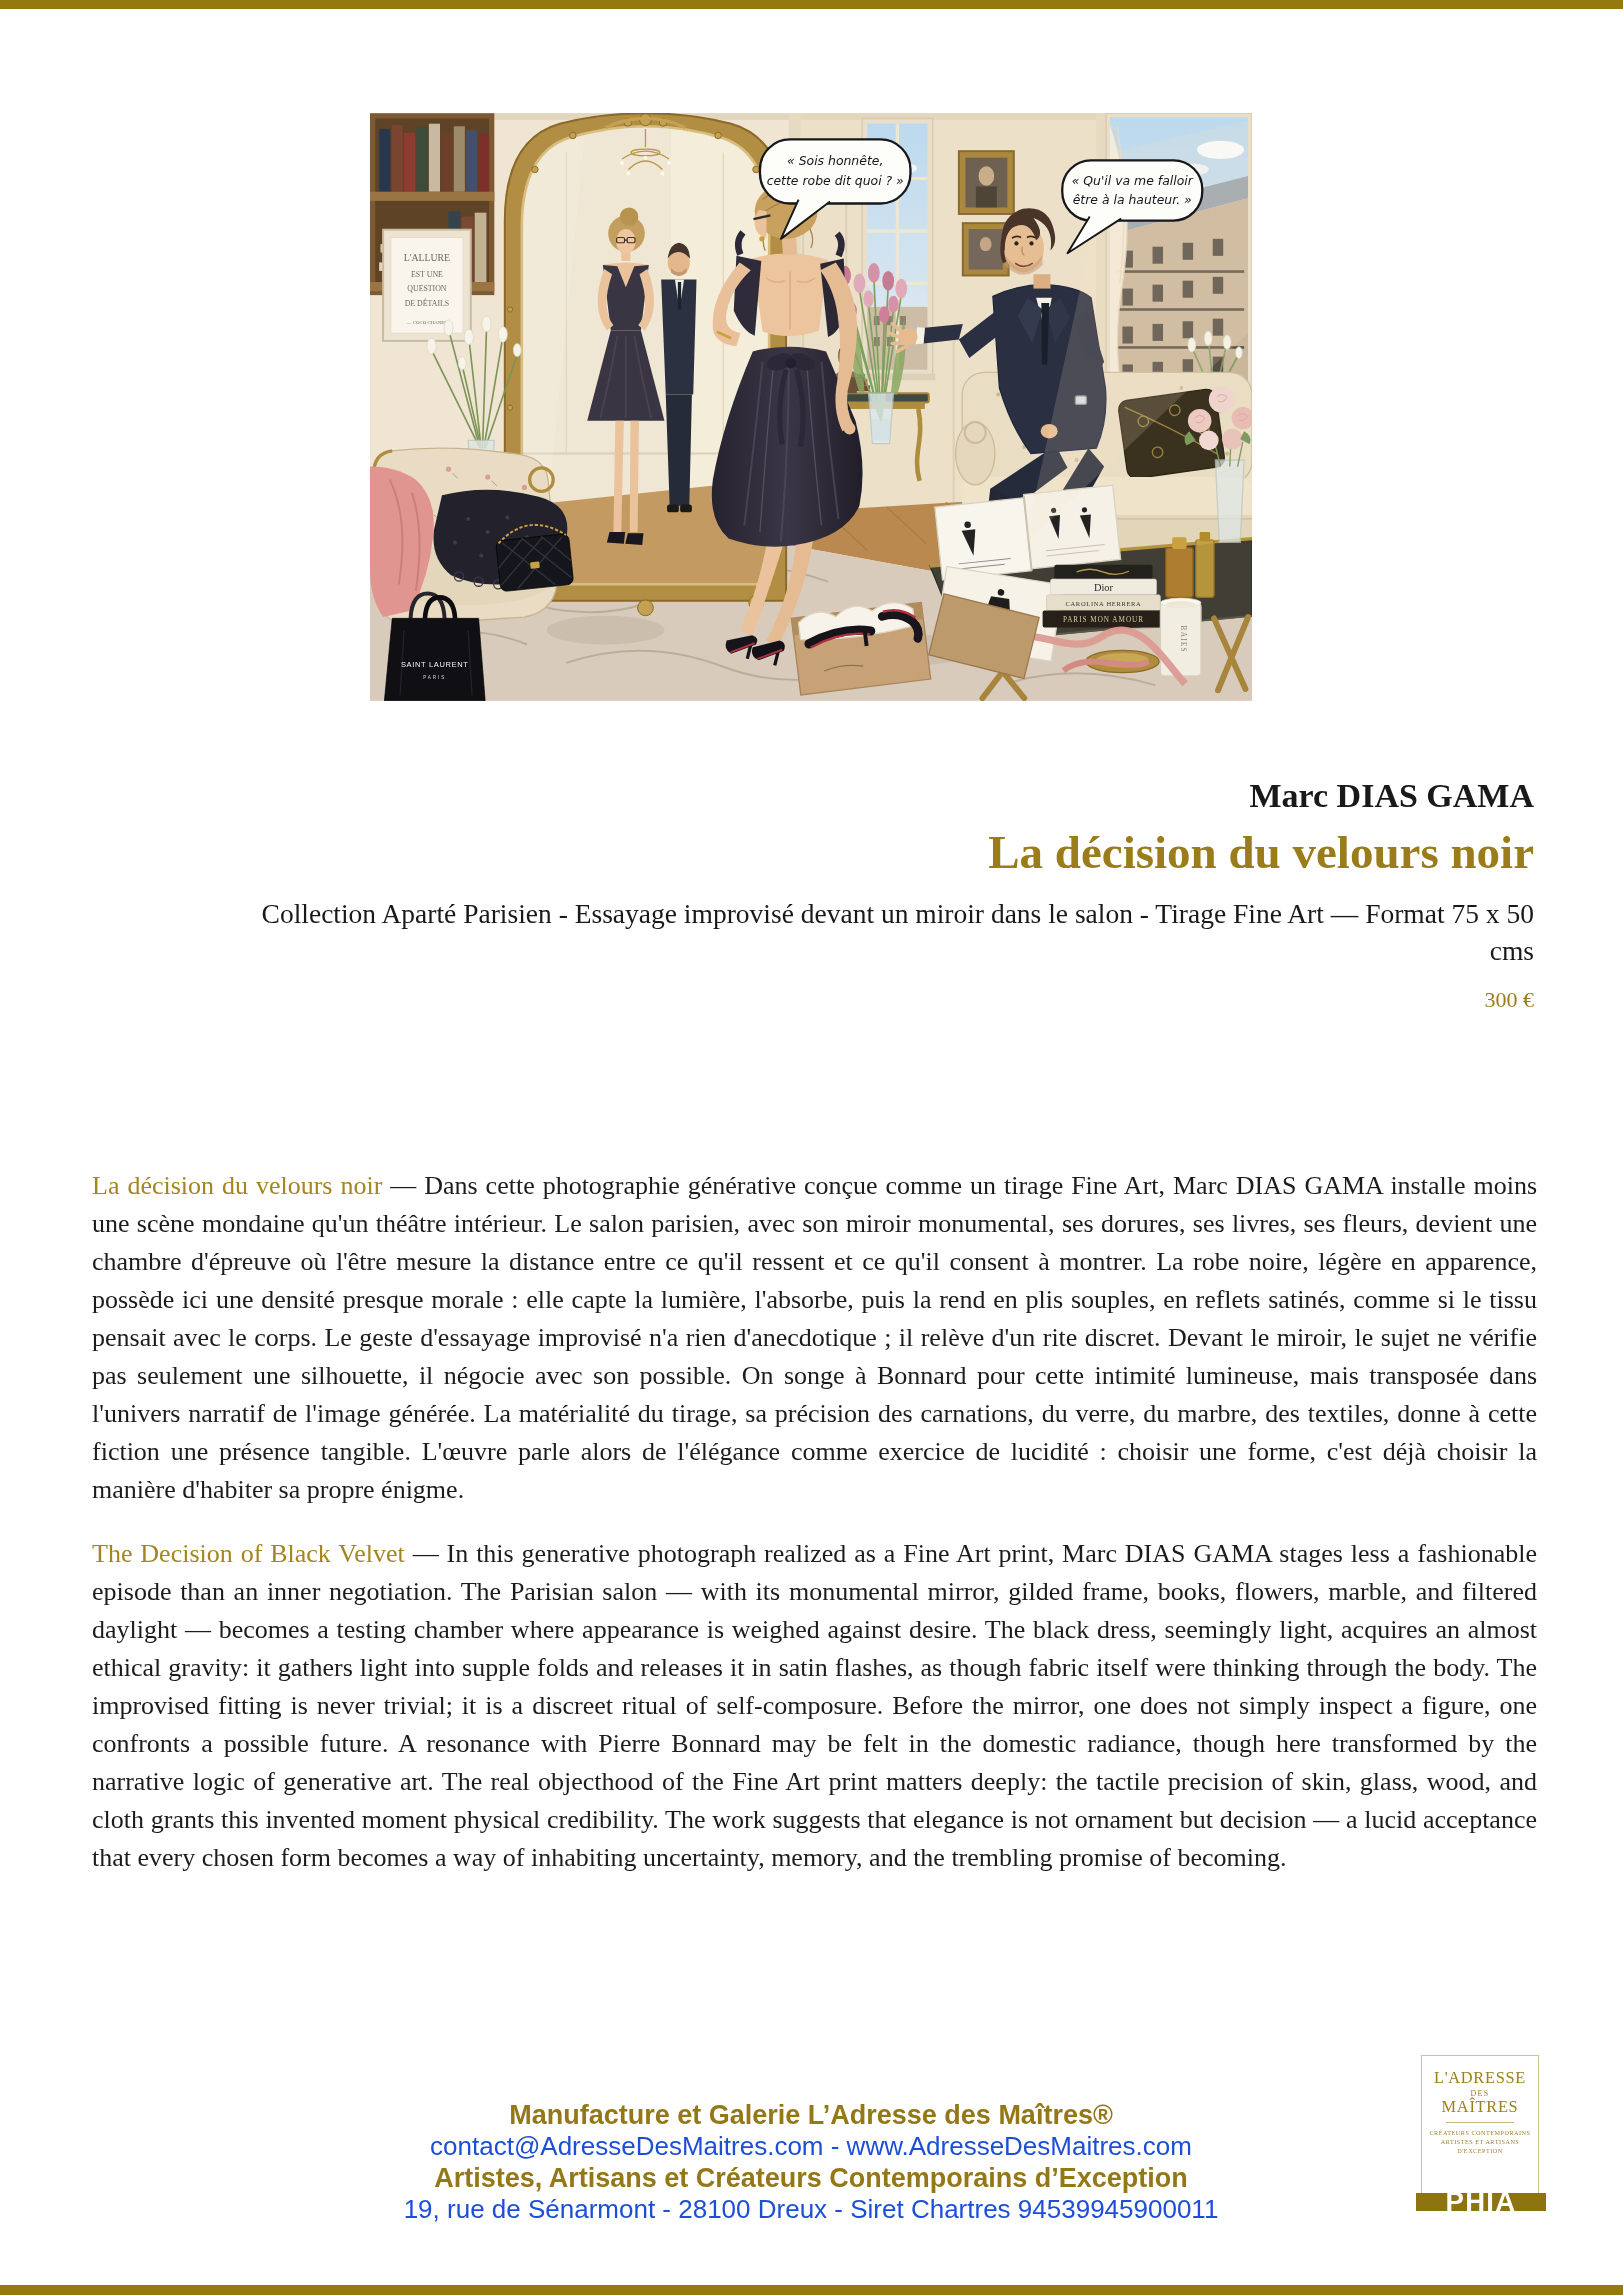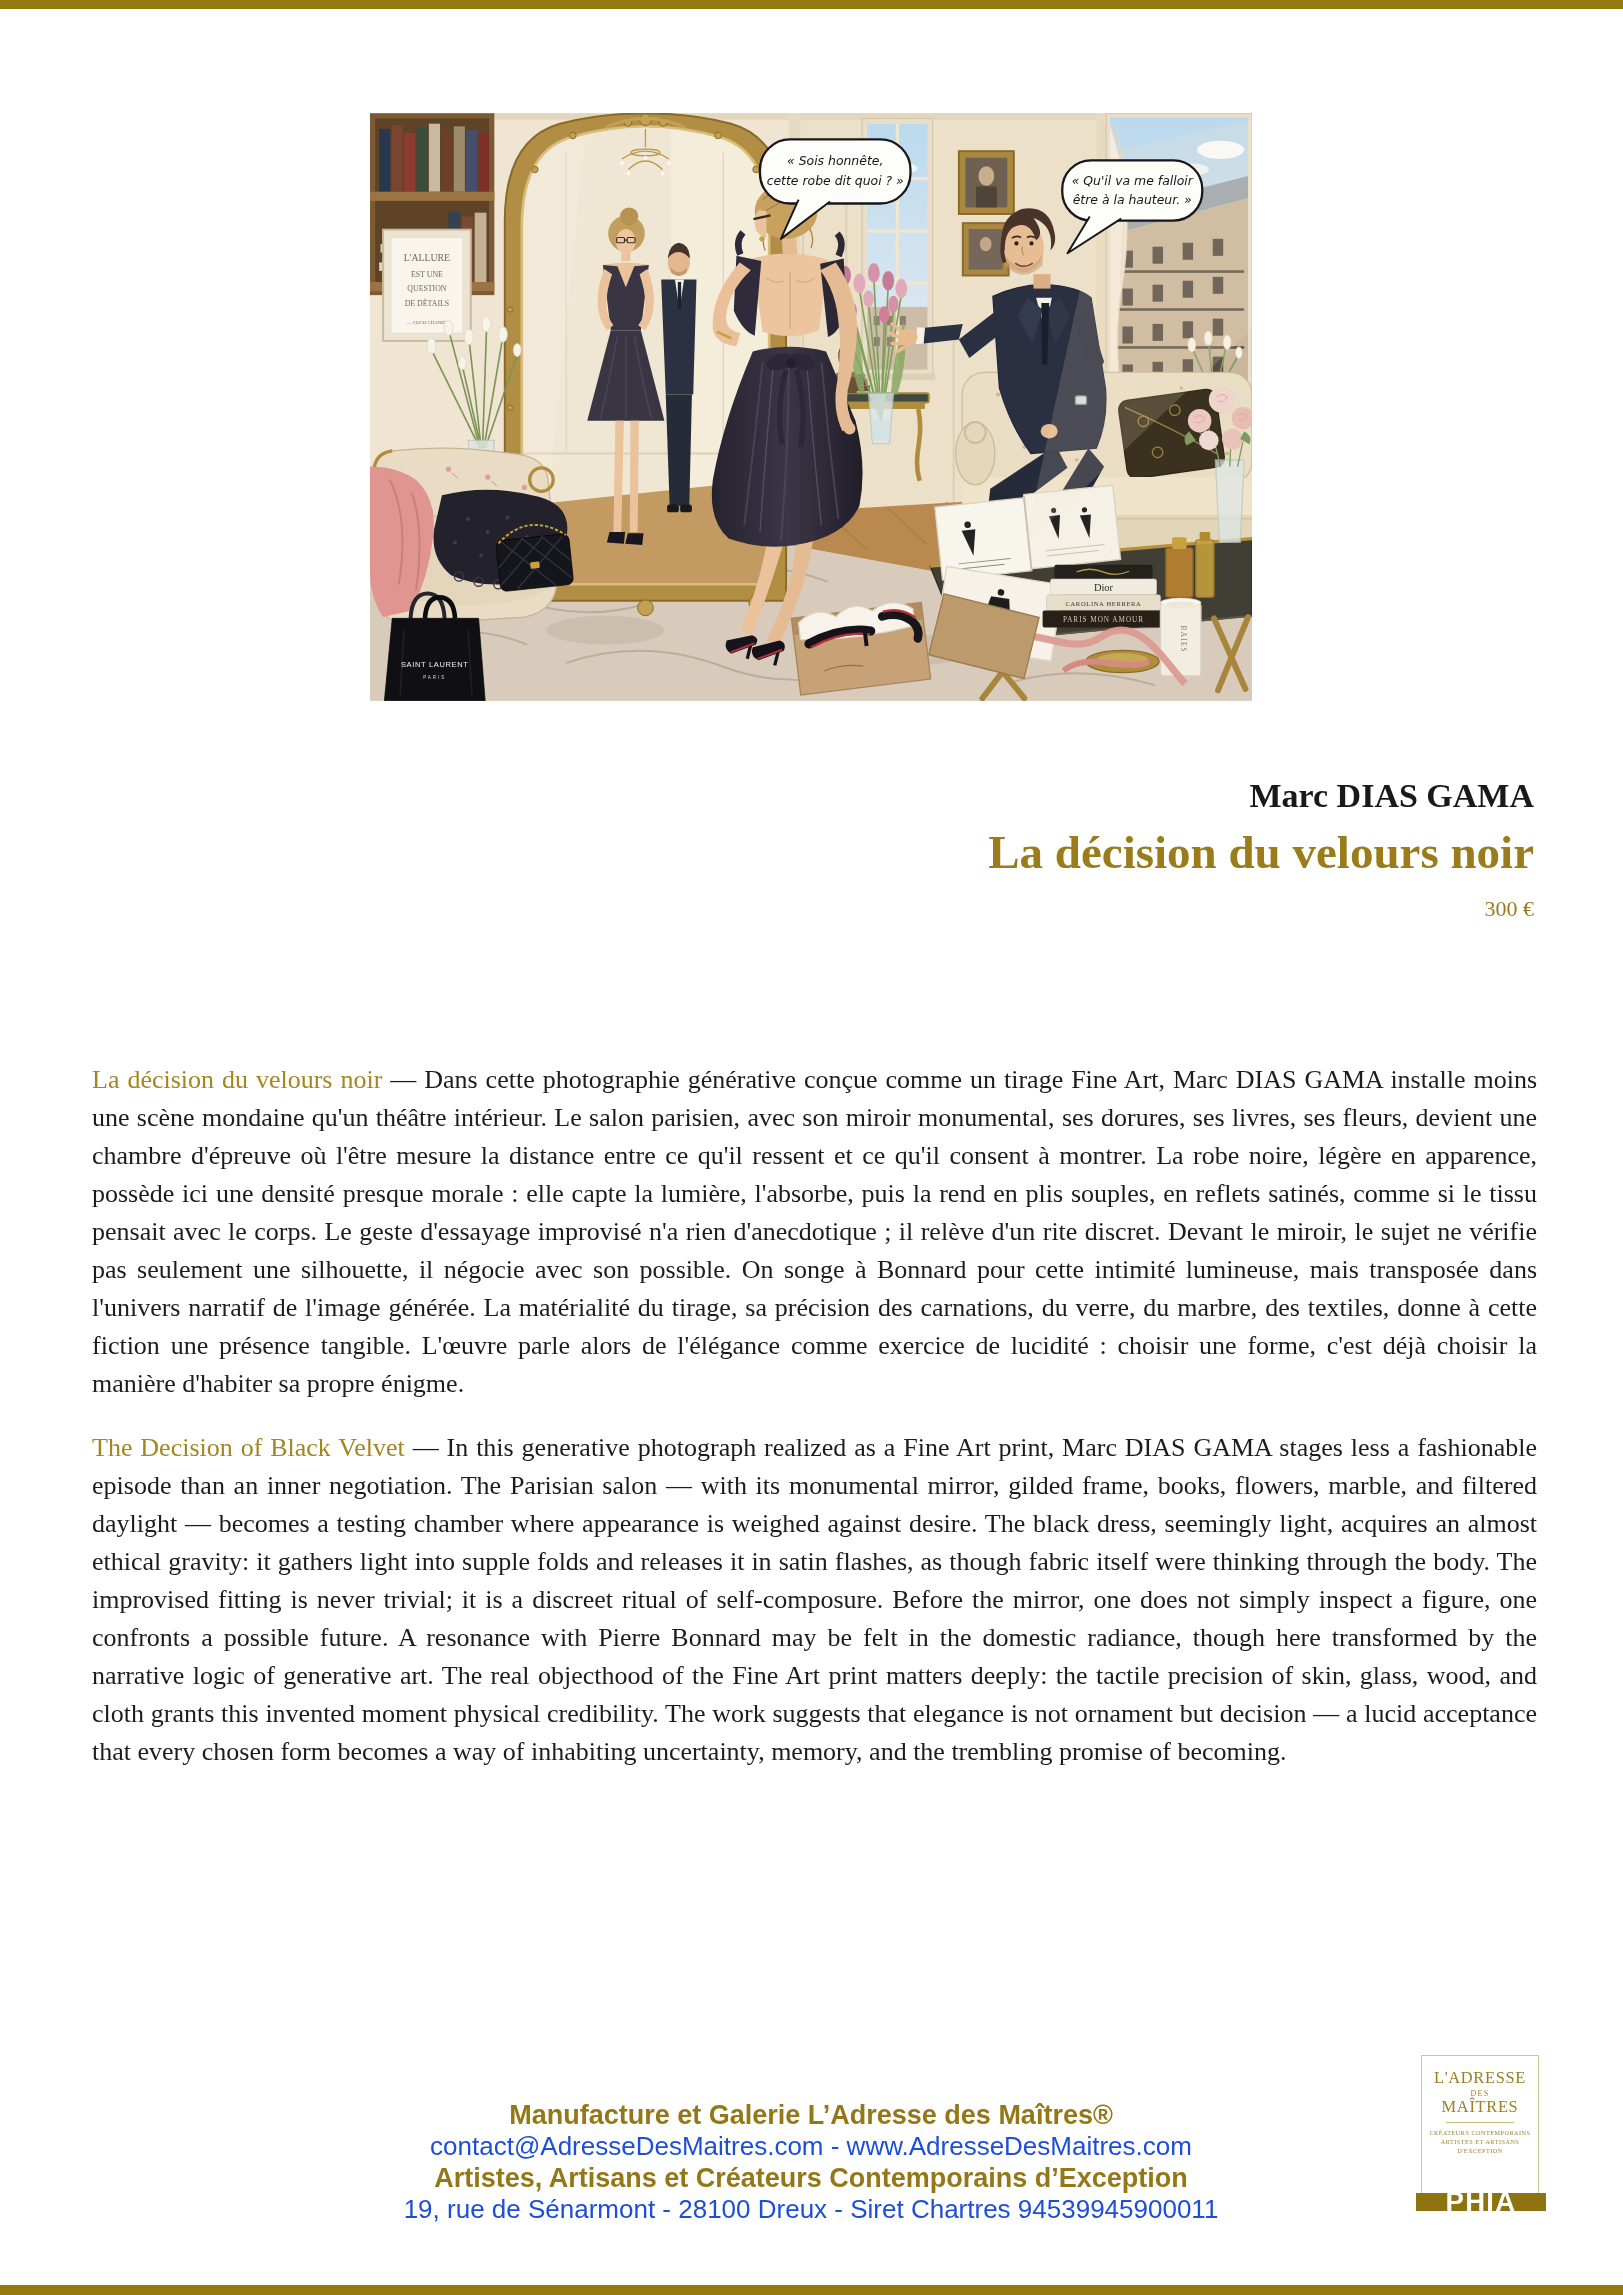--- a/index.html
+++ b/index.html
@@ -8,21 +8,21 @@
   .bar{position:absolute;left:0;width:1623px;background:#94790f;}
   .bar.top{top:0;height:9.2px;}
   .bar.bottom{bottom:0;height:9.8px;}
   .artwork{position:absolute;left:370px;top:113px;width:882px;height:588px;}
   .artwork svg{display:block;width:100%;height:100%;}
   .header{position:absolute;left:89px;top:776px;width:1445px;text-align:right;color:#191919;}
   .artist{font-size:34px;line-height:39px;font-weight:bold;margin:0;}
   .title{font-size:47px;line-height:52px;font-weight:bold;color:#9a7d1a;margin:10.5px 0 0;}
   .collection{font-size:27.5px;line-height:37px;margin:17px 0 0;}
   .price{font-size:22px;line-height:34px;color:#9a7d1a;margin:14.4px 0 0;}
-  .descriptions{position:absolute;left:92px;top:1061px;width:1445px;
+  .descriptions{position:absolute;left:92px;top:1167px;width:1445px;
       font-size:26px;line-height:38px;text-align:justify;color:#1c1c1c;}
   .descriptions p{margin:0;}
   .descriptions p.second{margin-top:25.5px;}
   .lead{color:#a3861f;}
   .footer{position:absolute;left:222px;top:2099px;width:1178px;text-align:center;
       font-family:Liberation Sans, sans-serif;}
   .f-gold{color:#947817;font-weight:bold;font-size:27px;line-height:32px;}
   .f-dark{color:#1d4ed8;font-size:26px;line-height:31px;}
   .logo-box{position:absolute;left:1421px;top:2055px;width:118px;height:150px;background:#fff;
       border:1.3px solid #d2c28c;box-sizing:border-box;text-align:center;color:#9c7f1f;}
@@ -682,20 +682,24 @@
     <path d="M1100,158 L1066,214 L1148,161" fill="#fdfdfa" stroke="#17171c" stroke-width="3" stroke-linejoin="round"></path>
     <text class="bub" x="1165" y="109">« Qu'il va me falloir</text>
     <text class="bub" x="1165" y="139">être à la hauteur. »</text>
   </g>
 </svg>
 </div>
 
 <div class="header">
   <h1 class="artist">Marc DIAS GAMA</h1>
   <h2 class="title">La décision du velours noir</h2>
+  <div class="collection">
+    <div>Collection Aparté Parisien - Essayage improvisé devant un miroir dans le salon - Tirage Fine Art — Format 75 x 50</div>
+    <div>cms</div>
+  </div>
   <div class="price">300 €</div>
 </div>
 
 <div class="descriptions">
   <p><span class="lead">La décision du velours noir</span><span> — </span><span>Dans cette photographie générative conçue comme un tirage Fine Art, Marc DIAS GAMA installe moins une scène mondaine qu'un théâtre intérieur. Le salon parisien, avec son miroir monumental, ses dorures, ses livres, ses fleurs, devient une chambre d'épreuve où l'être mesure la distance entre ce qu'il ressent et ce qu'il consent à montrer. La robe noire, légère en apparence, possède ici une densité presque morale : elle capte la lumière, l'absorbe, puis la rend en plis souples, en reflets satinés, comme si le tissu pensait avec le corps. Le geste d'essayage improvisé n'a rien d'anecdotique ; il relève d'un rite discret. Devant le miroir, le sujet ne vérifie pas seulement une silhouette, il négocie avec son possible. On songe à Bonnard pour cette intimité lumineuse, mais transposée dans l'univers narratif de l'image générée. La matérialité du tirage, sa précision des carnations, du verre, du marbre, des textiles, donne à cette fiction une présence tangible. L'œuvre parle alors de l'élégance comme exercice de lucidité : choisir une forme, c'est déjà choisir la manière d'habiter sa propre énigme.</span></p>
   <p class="second"><span class="lead">The Decision of Black Velvet</span><span> — </span><span>In this generative photograph realized as a Fine Art print, Marc DIAS GAMA stages less a fashionable episode than an inner negotiation. The Parisian salon — with its monumental mirror, gilded frame, books, flowers, marble, and filtered daylight — becomes a testing chamber where appearance is weighed against desire. The black dress, seemingly light, acquires an almost ethical gravity: it gathers light into supple folds and releases it in satin flashes, as though fabric itself were thinking through the body. The improvised fitting is never trivial; it is a discreet ritual of self-composure. Before the mirror, one does not simply inspect a figure, one confronts a possible future. A resonance with Pierre Bonnard may be felt in the domestic radiance, though here transformed by the narrative logic of generative art. The real objecthood of the Fine Art print matters deeply: the tactile precision of skin, glass, wood, and cloth grants this invented moment physical credibility. The work suggests that elegance is not ornament but decision — a lucid acceptance that every chosen form becomes a way of inhabiting uncertainty, memory, and the trembling promise of becoming.</span></p>
 </div>
 
 <div class="footer">
   <div class="f-gold">Manufacture et Galerie L’Adresse des Maîtres®</div>

